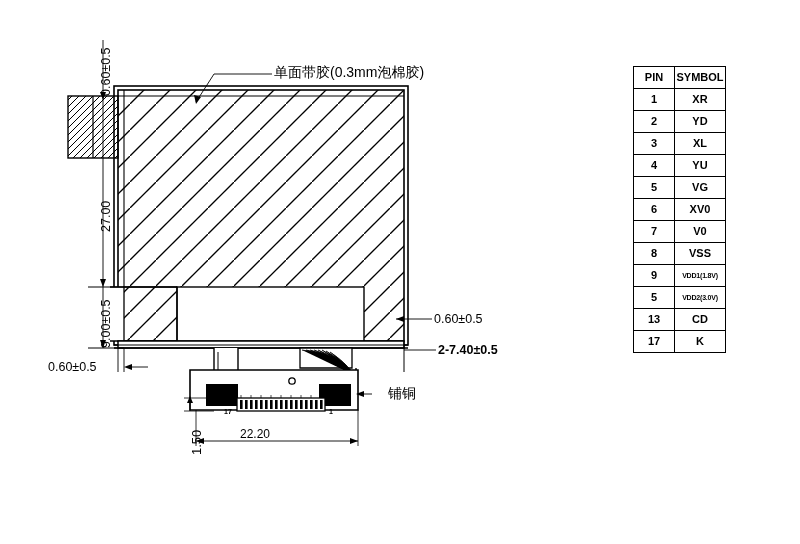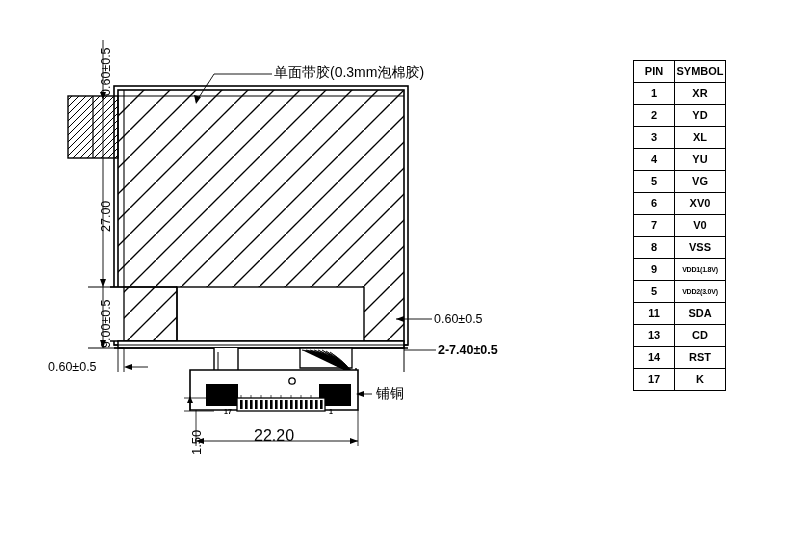--- a/index.html
+++ b/index.html
@@ -24,21 +24,21 @@
     height: 544px;
   }
   #stage svg {
     display: block;
   }
 
   
   .pin-table {
     position: absolute;
     left: 633px;
-    top: 60px;
+    top: 66px;
     border-collapse: collapse;
     font-family: "Liberation Sans", sans-serif;
     background: #ffffff;
   }
   .pin-table th,
   .pin-table td {
     border: 1px solid #000000;
     text-align: center;
     vertical-align: middle;
     font-weight: bold;
@@ -269,27 +269,27 @@
 <div class="lbl vert" style="left:100px; top:232px;">27.00</div>
 
 <div class="lbl vert" style="left:100px; top:348px;">9.00±0.5</div>
 
 <div class="lbl" style="left:48px; top:361px;">0.60±0.5</div>
 
 <div class="lbl" style="left:434px; top:313px;">0.60±0.5</div>
 
 <div class="lbl" style="left:438px; top:344px;font-weight:bold;">2-7.40±0.5</div>
 
-<div class="lbl" style="left:254px; top:428px; font-size:16px;">22.20</div>
+<div class="lbl" style="left:240px; top:428px; font-size:12px;">22.20</div>
 
 <div class="lbl vert" style="left:190px; top:455px; font-size:13px;">1.50</div>
 
 <div class="lbl cn" style="left:274px; top:65px;">单面带胶(0.3mm泡棉胶)</div>
 
-<div class="lbl cn" style="left:376px; top:386px;">铺铜</div>
+<div class="lbl cn" style="left:388px; top:386px;">铺铜</div>
 
 <div class="lbl small" style="left:224px; top:408px;">17</div>
 
 <div class="lbl small" style="left:329px; top:408px;">1</div>
 
 <table class="pin-table">
   <thead>
     <tr>
       <th class="col-pin">PIN</th>
       <th class="col-sym">SYMBOL</th>
@@ -330,29 +330,21 @@
     </tr>
     <tr>
       <td class="col-pin">9</td>
       <td class="col-sym tiny">VDD1(1.8V)</td>
     </tr>
     <tr>
       <td class="col-pin">5</td>
       <td class="col-sym tiny">VDD2(3.0V)</td>
     </tr>
     <tr>
-      <td class="col-pin">11</td>
-      <td class="col-sym">SDA</td>
-    </tr>
-    <tr>
       <td class="col-pin">13</td>
       <td class="col-sym">CD</td>
     </tr>
     <tr>
-      <td class="col-pin">14</td>
-      <td class="col-sym">RST</td>
-    </tr>
-    <tr>
       <td class="col-pin">17</td>
       <td class="col-sym">K</td>
     </tr>
   </tbody>
 </table>
 
 </body></html>

